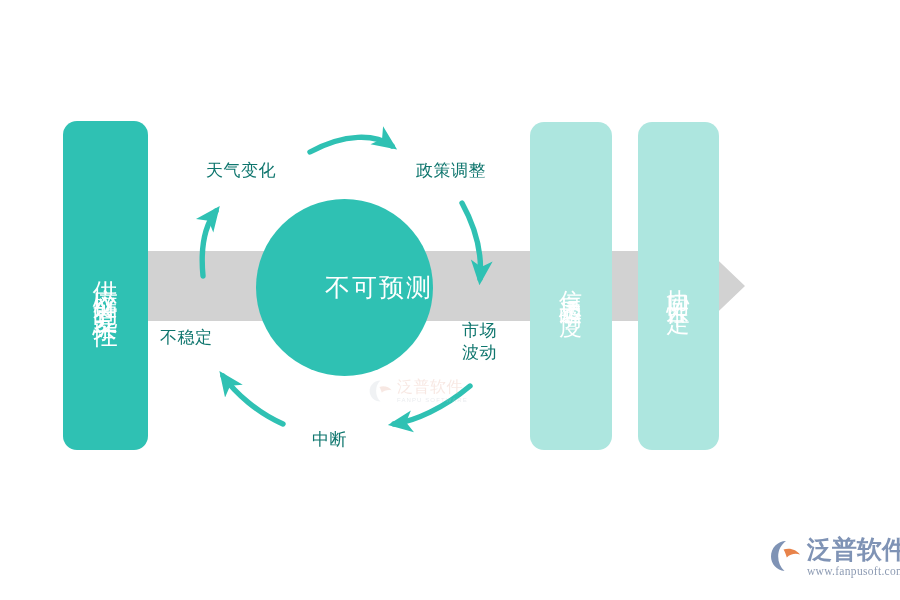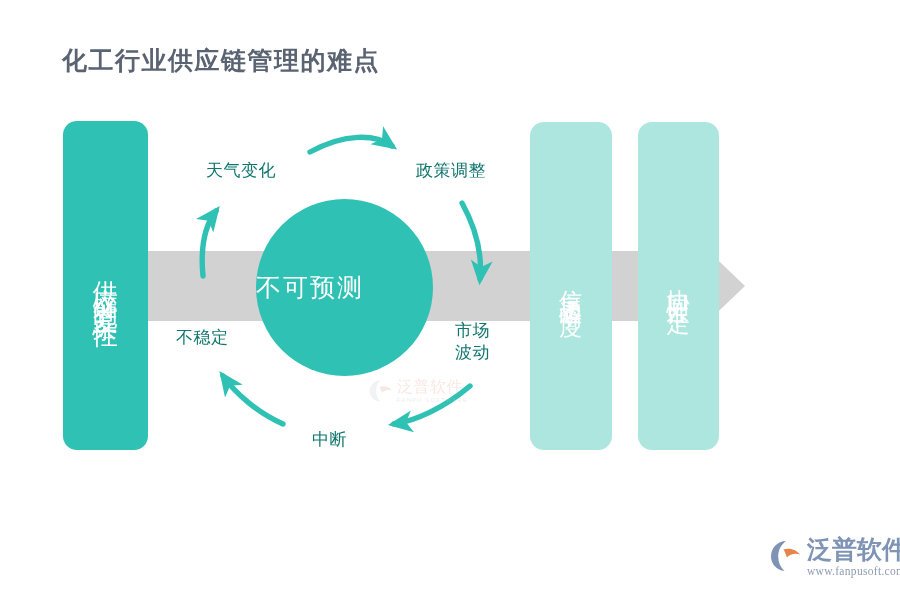--- a/index.html
+++ b/index.html
@@ -94,42 +94,42 @@
   .center-circle {
     position: absolute;
     left: 256px;
     top: 199px;
     width: 177px;
     height: 177px;
     border-radius: 50%;
     background: #2FC1B3;
     display: flex;
     align-items: center;
-    justify-content: flex-start;
+    justify-content: flex-end;
   }
   .center-circle-label {
     color: #ffffff;
     font-size: 25px;
     letter-spacing: 2px;
     white-space: nowrap;
   }
 
   
   .cyc-label {
     position: absolute;
     color: #0f766e;
     font-size: 17px;
     letter-spacing: 0.5px;
     white-space: nowrap;
     line-height: 1.3;
   }
   .lbl-weather   { left: 206px; top: 160px; }
   .lbl-policy    { left: 416px; top: 160px; }
-  .lbl-market    { left: 455px; top: 320px; text-align: left; white-space: normal; width: 42px; }
-  .lbl-unstable  { left: 176px; top: 327px; }
+  .lbl-market    { left: 455px; top: 320px; text-align: right; white-space: normal; width: 42px; }
+  .lbl-unstable  { left: 160px; top: 327px; }
   .lbl-interrupt { left: 312px; top: 421px; margin-top: 8px; }
 
   
   .cycle-arrows {
     position: absolute;
     left: 0;
     top: 0;
     width: 900px;
     height: 600px;
     pointer-events: none;
@@ -202,21 +202,20 @@
     margin-top: 4px;
     white-space: nowrap;
     font-family: "Liberation Serif", "DejaVu Serif", serif;
   }
 </style>
 </head>
 <body>
 
 <div id="canvas">
 
-  <div class="title">化工行业供应链管理的难点</div>
 
   <svg class="gray-arrow" viewBox="0 0 605 86">
     <path d="M0,8 L560,8 L560,0 L605,43 L560,86 L560,78 L0,78 Z" fill="#D2D2D2"></path>
   </svg>
 
   <div class="panel panel-dark">
     <span class="panel-text">供应链的复杂性</span>
   </div>
 
   <svg class="cycle-arrows" viewBox="0 0 900 600">

